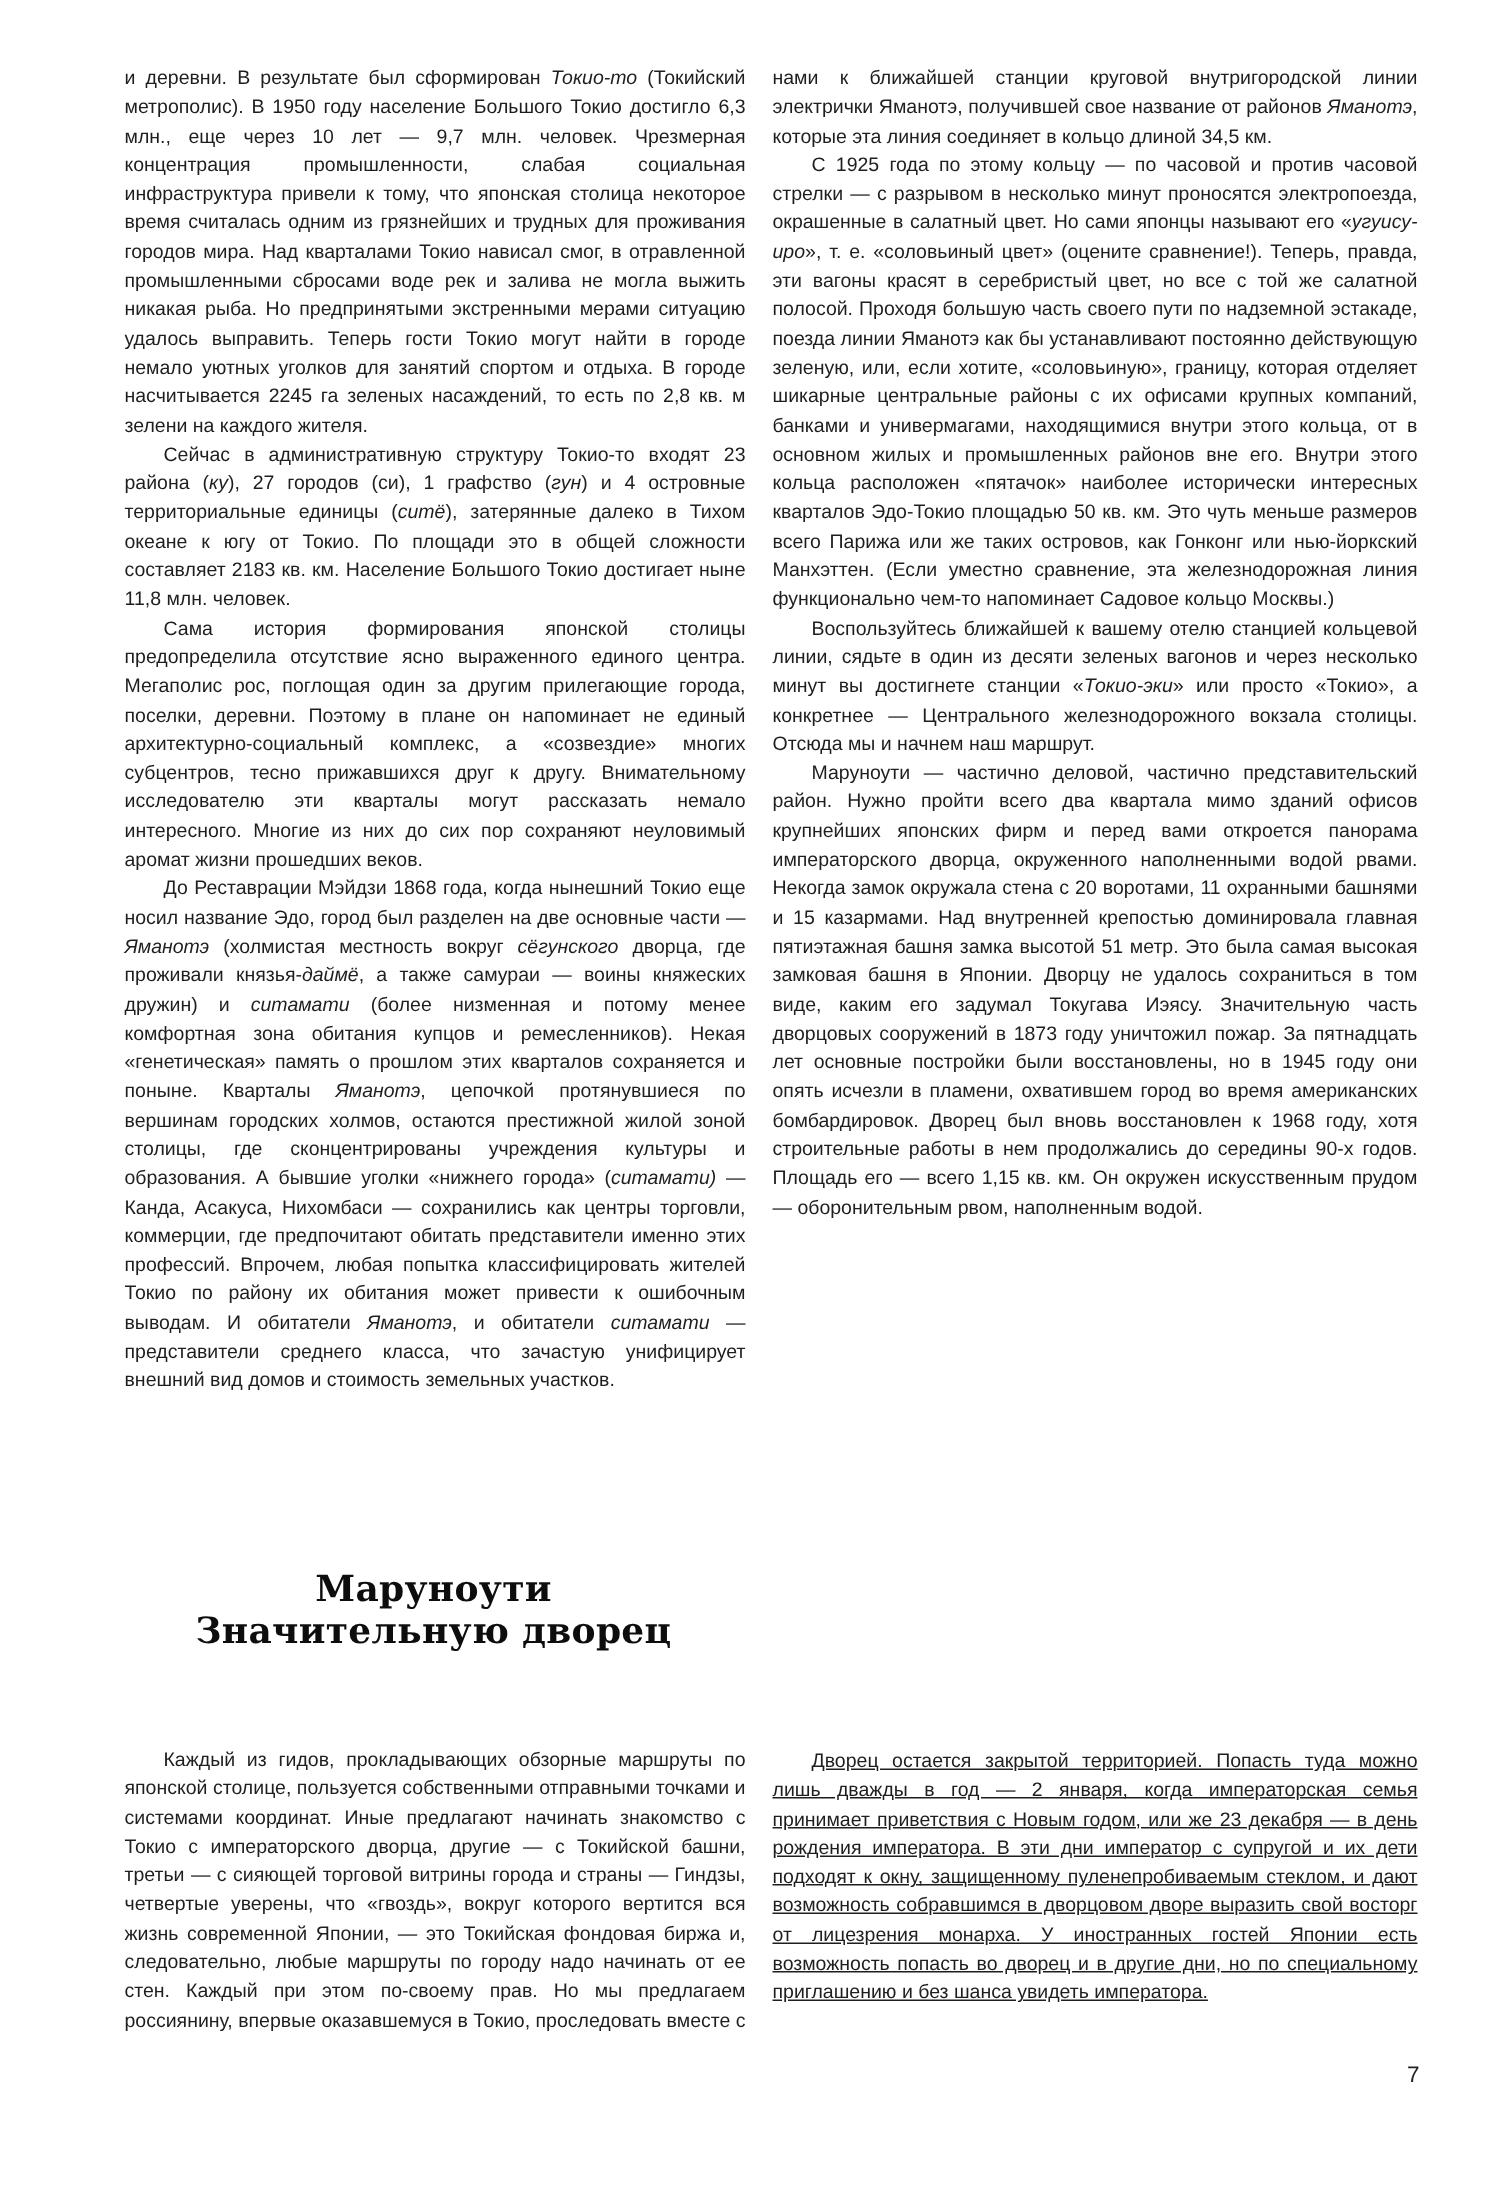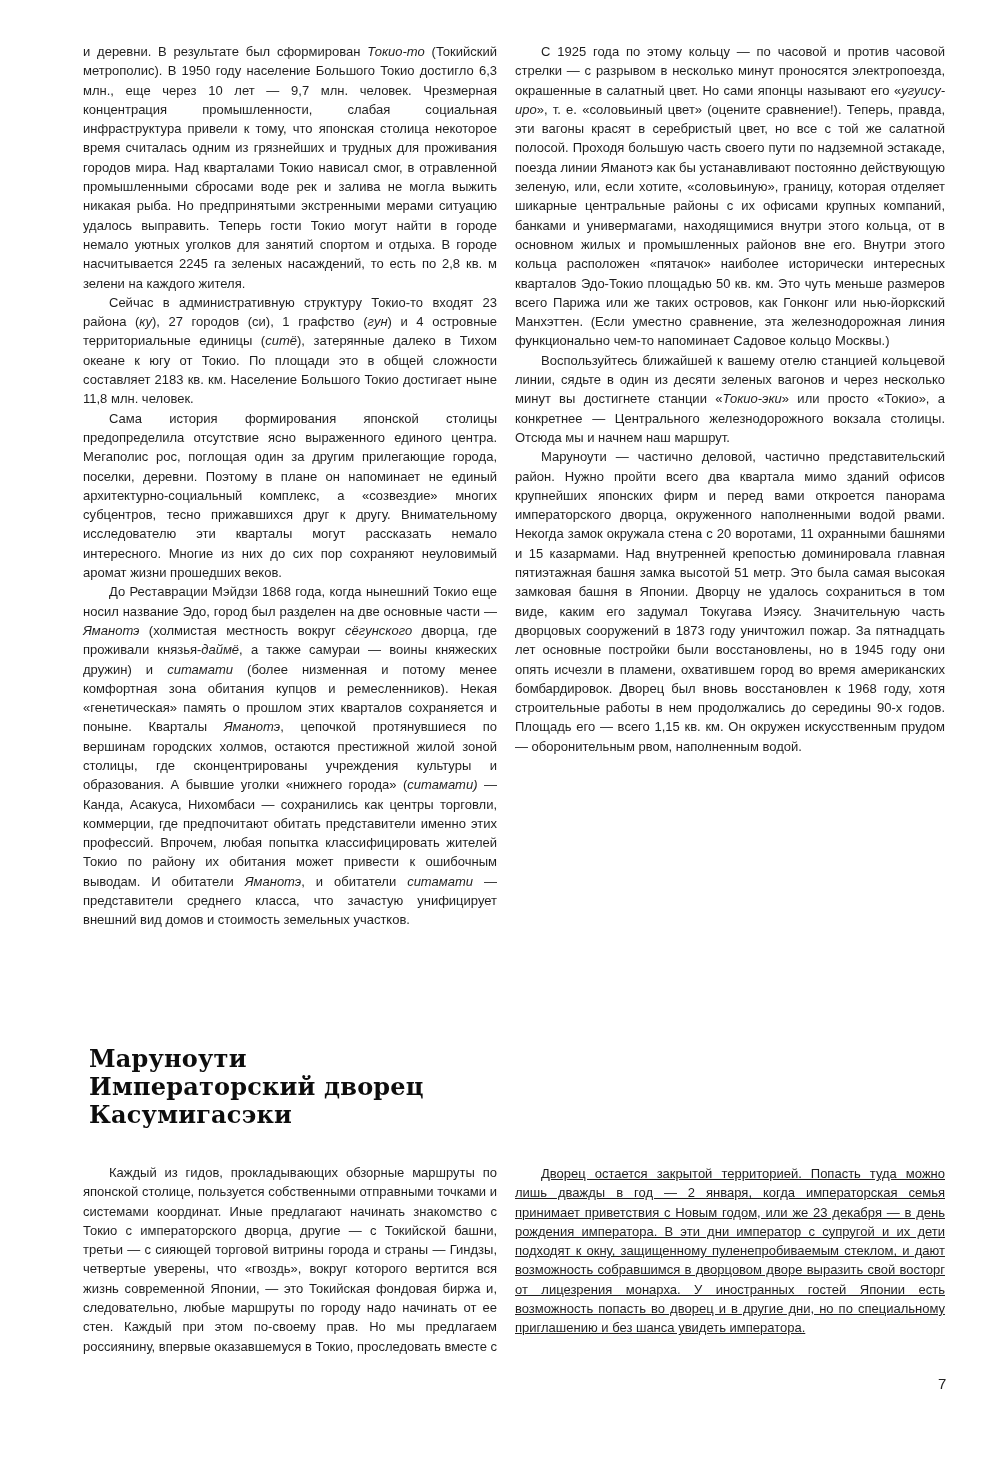--- a/index.html
+++ b/index.html
@@ -41,20 +41,21 @@
       left: 89px;
       top: 1045px;
       width: 400px;
       margin: 0;
       font-family: "DejaVu Serif", "Liberation Serif", serif;
       font-weight: bold;
       font-size: 24px;
       line-height: 28px;
       color: #0d0d0d;
       letter-spacing: 0.2px;
+      text-align: center;
     }
     .section-heading span { display: block; }
     .col-left-2 { left: 83px; top: 1163px; width: 414px; }
     .col-right-2 { left: 515px; top: 1164px; width: 430px; text-decoration: underline; }
     .poem {
       position: absolute;
       left: 620px;
       top: 1085px;
       width: 300px;
       font-style: italic;
@@ -78,29 +79,29 @@
 
   <div class="col col-left">
       <p class="cont">и деревни. В результате был сформирован <em>Токио-то</em> (Токийский метрополис). В 1950 году население Большого Токио достигло 6,3 млн., еще через 10 лет — 9,7 млн. человек. Чрезмерная концентрация промышленности, слабая социальная инфраструктура привели к тому, что японская столица некоторое время считалась одним из грязнейших и трудных для проживания городов мира. Над кварталами Токио нависал смог, в отравленной промышленными сбросами воде рек и залива не могла выжить никакая рыба. Но предпринятыми экстренными мерами ситуацию удалось выправить. Теперь гости Токио могут найти в городе немало уютных уголков для занятий спортом и отдыха. В городе насчитывается 2245 га зеленых насаждений, то есть по 2,8 кв. м зелени на каждого жителя.</p>
       <p class="indent">Сейчас в административную структуру Токио-то входят 23 района (<em>ку</em>), 27 городов (си), 1 графство (<em>гун</em>) и 4 островные территориальные единицы (<em>ситё</em>), затерянные далеко в Тихом океане к югу от Токио. По площади это в общей сложности составляет 2183 кв. км. Население Большого Токио достигает ныне 11,8 млн. человек.</p>
       <p class="indent">Сама история формирования японской столицы предопределила отсутствие ясно выраженного единого центра. Мегаполис рос, поглощая один за другим прилегающие города, поселки, деревни. Поэтому в плане он напоминает не единый архитектурно-социальный комплекс, а «созвездие» многих субцентров, тесно прижавшихся друг к другу. Внимательному исследователю эти кварталы могут рассказать немало интересного. Многие из них до сих пор сохраняют неуловимый аромат жизни прошедших веков.</p>
       <p class="indent">До Реставрации Мэйдзи 1868 года, когда нынешний Токио еще носил название Эдо, город был разделен на две основные части — <em>Яманотэ</em> (холмистая местность вокруг <em>сёгунского</em> дворца, где проживали князья-<em>даймё</em>, а также самураи — воины княжеских дружин) и <em>ситамати</em> (более низменная и потому менее комфортная зона обитания купцов и ремесленников). Некая «генетическая» память о прошлом этих кварталов сохраняется и поныне. Кварталы <em>Яманотэ</em>, цепочкой протянувшиеся по вершинам городских холмов, остаются престижной жилой зоной столицы, где сконцентрированы учреждения культуры и образования. А бывшие уголки «нижнего города» (<em>ситамати)</em> — Канда, Асакуса, Нихомбаси — сохранились как центры торговли, коммерции, где предпочитают обитать представители именно этих профессий. Впрочем, любая попытка классифицировать жителей Токио по району их обитания может привести к ошибочным выводам. И обитатели <em>Яманотэ</em>, и обитатели <em>ситамати</em> — представители среднего класса, что зачастую унифицирует внешний вид домов и стоимость земельных участков.</p>
     </div>
 
   <h2 class="section-heading">
     <span>Маруноути</span>
-    <span>Императорский дворец</span>
-    <span>Касумигасэки</span>
+    <span>Значительную дворец</span>
   </h2>
 
   <div class="col col-left-2">
       <p class="indent">Каждый из гидов, прокладывающих обзорные маршруты по японской столице, пользуется собственными отправными точками и системами координат. Иные предлагают начинать знакомство с Токио с императорского дворца, другие — с Токийской башни, третьи — с сияющей торговой витрины города и страны — Гиндзы, четвертые уверены, что «гвоздь», вокруг которого вертится вся жизнь современной Японии, — это Токийская фондовая биржа и, следовательно, любые маршруты по городу надо начинать от ее стен. Каждый при этом по-своему прав. Но мы предлагаем россиянину, впервые оказавшемуся в Токио, проследовать вместе с</p>
     </div>
 
   <div class="col col-right">
+      <p class="cont">нами к ближайшей станции круговой внутригородской линии электрички Яманотэ, получившей свое название от районов <em>Яманотэ</em>, которые эта линия соединяет в кольцо длиной 34,5 км.</p>
       <p class="indent">С 1925 года по этому кольцу — по часовой и против часовой стрелки — с разрывом в несколько минут проносятся электропоезда, окрашенные в салатный цвет. Но сами японцы называют его «<em>угуису-иро</em>», т. е. «соловьиный цвет» (оцените сравнение!). Теперь, правда, эти вагоны красят в серебристый цвет, но все с той же салатной полосой. Проходя большую часть своего пути по надземной эстакаде, поезда линии Яманотэ как бы устанавливают постоянно действующую зеленую, или, если хотите, «соловьиную», границу, которая отделяет шикарные центральные районы с их офисами крупных компаний, банками и универмагами, находящимися внутри этого кольца, от в основном жилых и промышленных районов вне его. Внутри этого кольца расположен «пятачок» наиболее исторически интересных кварталов Эдо-Токио площадью 50 кв. км. Это чуть меньше размеров всего Парижа или же таких островов, как Гонконг или нью-йоркский Манхэттен. (Если уместно сравнение, эта железнодорожная линия функционально чем-то напоминает Садовое кольцо Москвы.)</p>
       <p class="indent">Воспользуйтесь ближайшей к вашему отелю станцией кольцевой линии, сядьте в один из десяти зеленых вагонов и через несколько минут вы достигнете станции «<em>Токио-эки</em>» или просто «Токио», а конкретнее — Центрального железнодорожного вокзала столицы. Отсюда мы и начнем наш маршрут.</p>
       <p class="indent">Маруноути — частично деловой, частично представительский район. Нужно пройти всего два квартала мимо зданий офисов крупнейших японских фирм и перед вами откроется панорама императорского дворца, окруженного наполненными водой рвами. Некогда замок окружала стена с 20 воротами, 11 охранными башнями и 15 казармами. Над внутренней крепостью доминировала главная пятиэтажная башня замка высотой 51 метр. Это была самая высокая замковая башня в Японии. Дворцу не удалось сохраниться в том виде, каким его задумал Токугава Иэясу. Значительную часть дворцовых сооружений в 1873 году уничтожил пожар. За пятнадцать лет основные постройки были восстановлены, но в 1945 году они опять исчезли в пламени, охватившем город во время американских бомбардировок. Дворец был вновь восстановлен к 1968 году, хотя строительные работы в нем продолжались до середины 90-х годов. Площадь его — всего 1,15 кв. км. Он окружен искусственным прудом — оборонительным рвом, наполненным водой.</p>
     </div>
 
 
   <div class="col col-right-2">
       <p class="indent">Дворец остается закрытой территорией. Попасть туда можно лишь дважды в год — 2 января, когда императорская семья принимает приветствия с Новым годом, или же 23 декабря — в день рождения императора. В эти дни император с супругой и их дети подходят к окну, защищенному пуленепробиваемым стеклом, и дают возможность собравшимся в дворцовом дворе выразить свой восторг от лицезрения монарха. У иностранных гостей Японии есть возможность попасть во дворец и в другие дни, но по специальному приглашению и без шанса увидеть императора.</p>
     </div>
 

